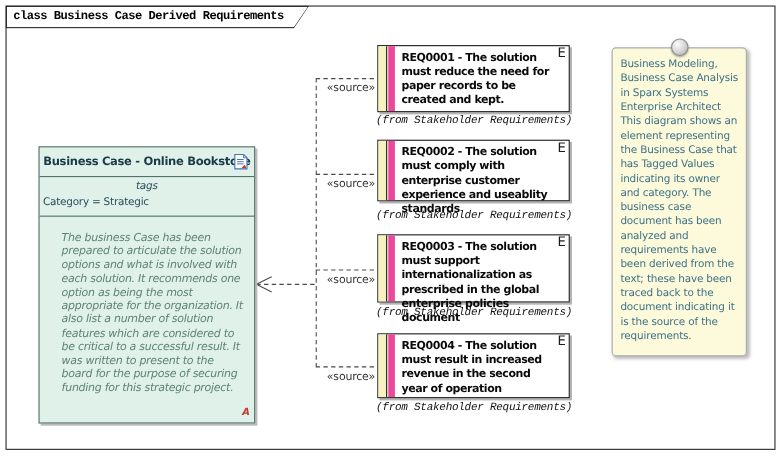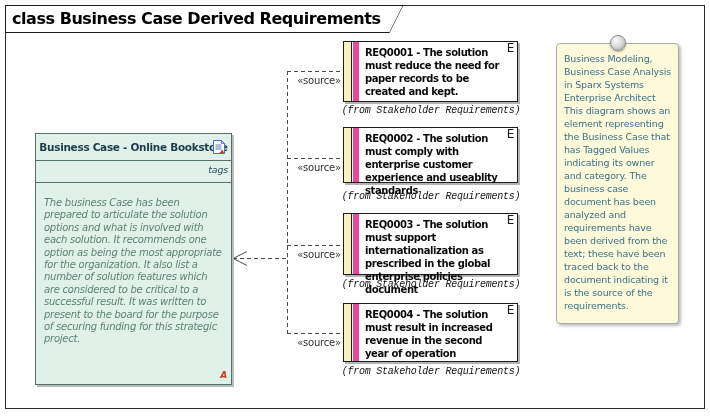--- a/index.html
+++ b/index.html
@@ -7,39 +7,39 @@
   #canvas { position:relative; width:710px; height:417px; background:#ffffff; overflow:hidden; }
 
   
   .frame { position:absolute; left:5px; top:5px; width:700px; height:404px; border:1px solid #2b2b2b; background:#fff; }
 
   
   .tab-outer { position:absolute; left:5px; top:5px; z-index:3; background:#1c1c1c; display:inline-block;
                clip-path:polygon(0 0,100% 0,calc(100% - 14px) 100%,0 100%); }
   .tab-inner { display:block; margin:1px; background:#fff; padding:3px 22px 4px 6px;
                clip-path:polygon(0 0,100% 0,calc(100% - 13px) 100%,0 100%);
-               font-weight:bold; font-size:16px; letter-spacing:-0.45px; color:#000; white-space:nowrap; }
+               font-weight:bold; font-size:11px; letter-spacing:-0.45px; color:#000; white-space:nowrap;font-family:Liberation Mono, monospace; }
 
   
   .wires { position:absolute; left:0; top:0; width:710px; height:417px; z-index:1; }
 
   
   .bc { position:absolute; left:35px; top:133px; width:197px; height:252px; z-index:2;
         background:#DFF1E8; border:1px solid #52706A; box-shadow:2px 2px 0 #bcbcbc;
         display:flex; flex-direction:column; }
   .bc-header { height:27px; border-bottom:1px solid #52706A; position:relative;
                display:flex; align-items:center; justify-content:center;
                font-weight:bold; font-size:10.5px; letter-spacing:-0.3px; color:#1C3B4A; }
   .doc-icon { position:absolute; right:5px; top:5px; width:14px; height:16px; }
   .bc-tags { border-bottom:1px solid #52706A; padding:2px 3px 5px 3px; font-size:9.5px;
              letter-spacing:-0.2px; line-height:14px; color:#2A4C5C; }
-  .tags-hdr { text-align:right; font-style:italic; }
+  .tags-hdr { text-align:center; font-style:italic; }
   .tag-line { white-space:nowrap; }
   .bc-notes { position:relative; flex:1; padding:14px 7px 0 8px; font-style:italic;
-              font-size:10px; letter-spacing:-0.25px; line-height:12.4px; color:#5E8276; }
+              font-size:10px; letter-spacing:-0.25px; line-height:12.4px; color:#5E8276;margin-left:12px; }
   .corner-a { position:absolute; right:4px; bottom:3px; color:#C0392B; font-weight:bold;
               font-style:italic; font-size:9px; }
 
   
   .req { position:absolute; left:343px; width:175px; z-index:2; display:flex;
          background:#fff; border:1px solid #1c1c1c; box-shadow:2px 2px 0 #b4b4b4; }
   .req-strip { width:8px; background:#F6F1BE; border-right:1px solid #1c1c1c; }
   .req-main { flex:1; position:relative; border-left:6px solid #ec4899; margin-left:1px;
               padding:4px 13px 2px 6px; font-weight:bold; font-size:10px;
               letter-spacing:-0.4px; line-height:13px; color:#0a0a0a; }
@@ -91,20 +91,21 @@
       <span>Business Case - Online Bookstore</span>
       <svg class="doc-icon" viewBox="0 0 14 16">
         <path d="M1.5 1.5 h8 l3 3 v10 h-11 z" fill="#ffffff" stroke="#4472B8" stroke-width="1"></path>
         <path d="M9.5 1.5 l3 3 h-3 z" fill="#C3D4EC" stroke="#4472B8" stroke-width="0.8"></path>
         <path d="M3.5 6 h6 M3.5 8 h6 M3.5 10 h6" stroke="#4472B8" stroke-width="0.9"></path>
         <path d="M7.5 14 l3 -3.5 l1.5 3.5 z" fill="#C0392B"></path>
       </svg>
     </div>
     <div class="bc-tags">
       <div class="tags-hdr">tags</div>
+      <div class="tag-line">Category = Strategic</div>
     </div>
     <div class="bc-notes">
       <span>The business Case has been prepared to articulate the solution options and what is involved with each solution. It recommends one option as being the most appropriate for the organization. It also list a number of solution features which are considered to be critical to a successful result. It was written to present to the board for the purpose of securing funding for this strategic project.</span>
       <span class="corner-a">A</span>
     </div>
   </div>
 
   <div class="req req1">
     <div class="req-strip"></div>
     <div class="req-main">

